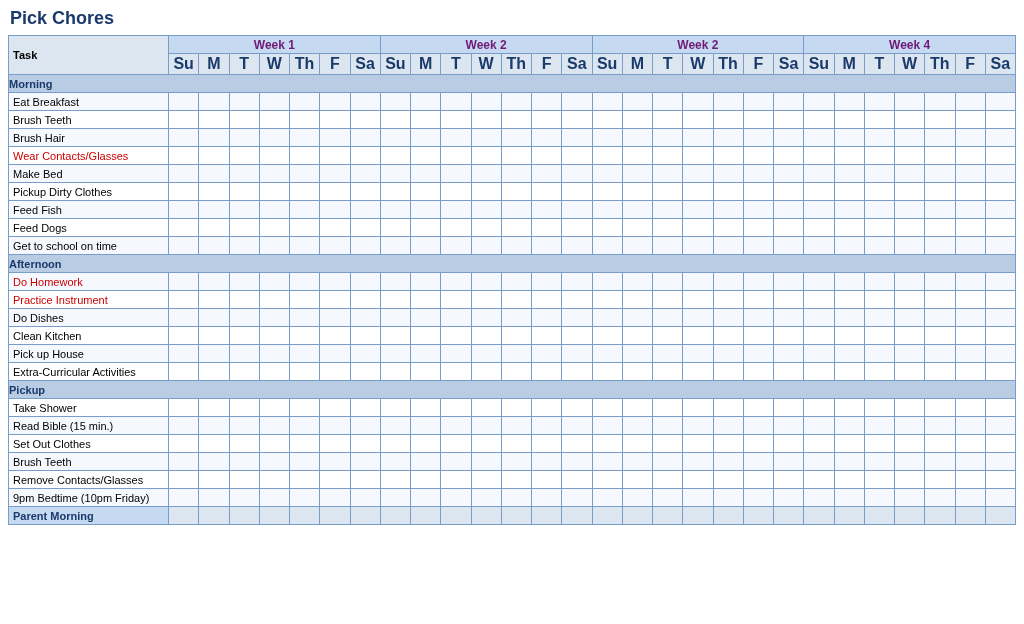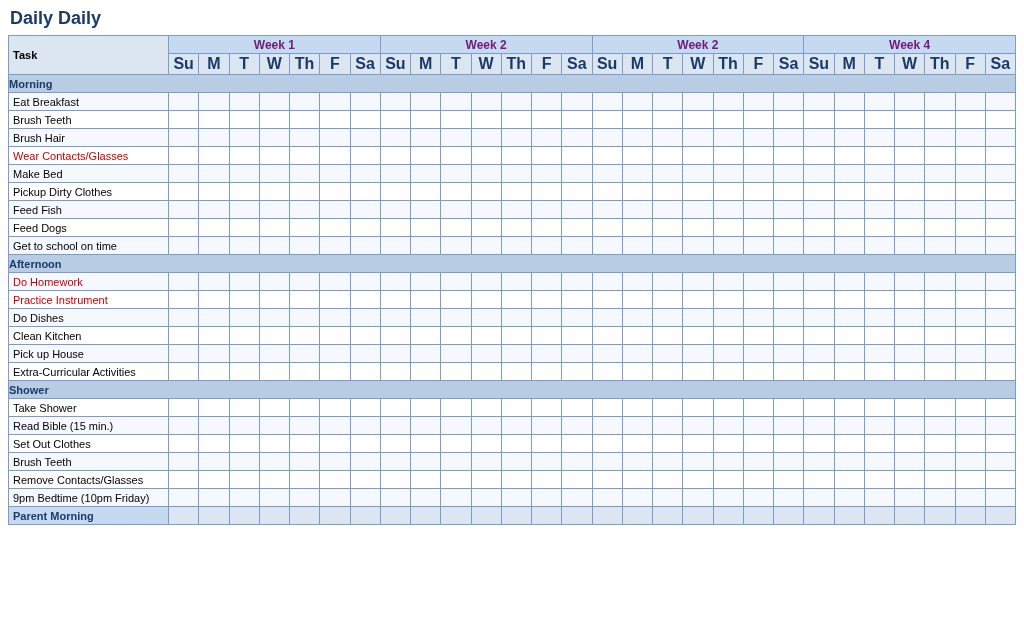--- a/index.html
+++ b/index.html
@@ -77,21 +77,21 @@
       width: 20px;
       min-width: 18px;
     }
     .empty-cell {
       background-color: #dce6f1;
     }
   </style>
 </head>
 <body>
 
-<h1>Daily Daily</h1>
+<h1>Pick Chores</h1>
 
 <table id="chores-table">
   <thead>
     <tr>
       <th class="task-col empty-cell" rowspan="2">Task</th>
       <th class="week-header" colspan="7">Week 1</th>
       <th class="week-header" colspan="7">Week 2</th>
       <th class="week-header" colspan="7">Week 2</th>
       <th class="week-header" colspan="7">Week 4</th>
     </tr>
@@ -592,21 +592,21 @@
         <td class="day-cell"></td>
         <td class="day-cell"></td>
         <td class="day-cell"></td>
         <td class="day-cell"></td>
         <td class="day-cell"></td>
         <td class="day-cell"></td>
         <td class="day-cell"></td>
         <td class="day-cell"></td>
       </tr>
       <tr class="section-row">
-        <td colspan="29">Shower</td>
+        <td colspan="29">Pickup</td>
       </tr>
       <tr class="data-row">
         <td class="task-col normal-task">Take Shower</td>
         <td class="day-cell"></td>
         <td class="day-cell"></td>
         <td class="day-cell"></td>
         <td class="day-cell"></td>
         <td class="day-cell"></td>
         <td class="day-cell"></td>
         <td class="day-cell"></td>

